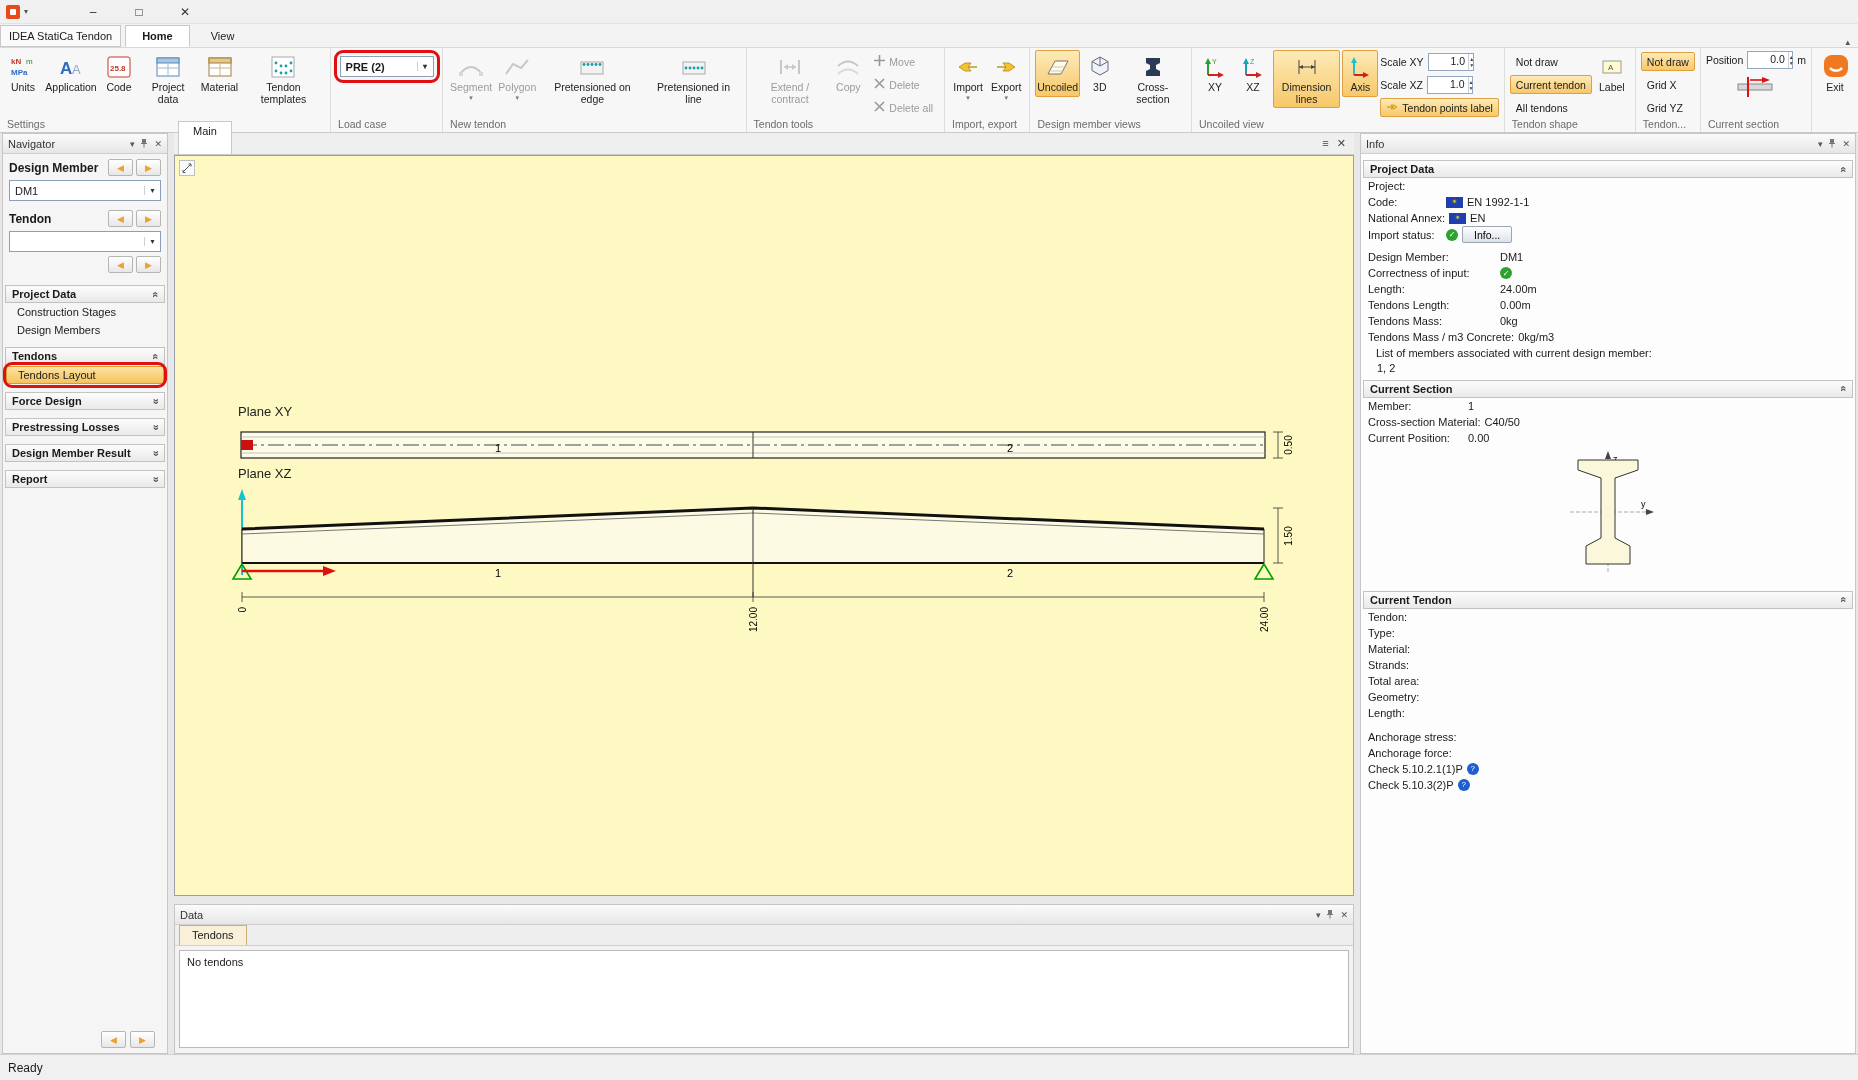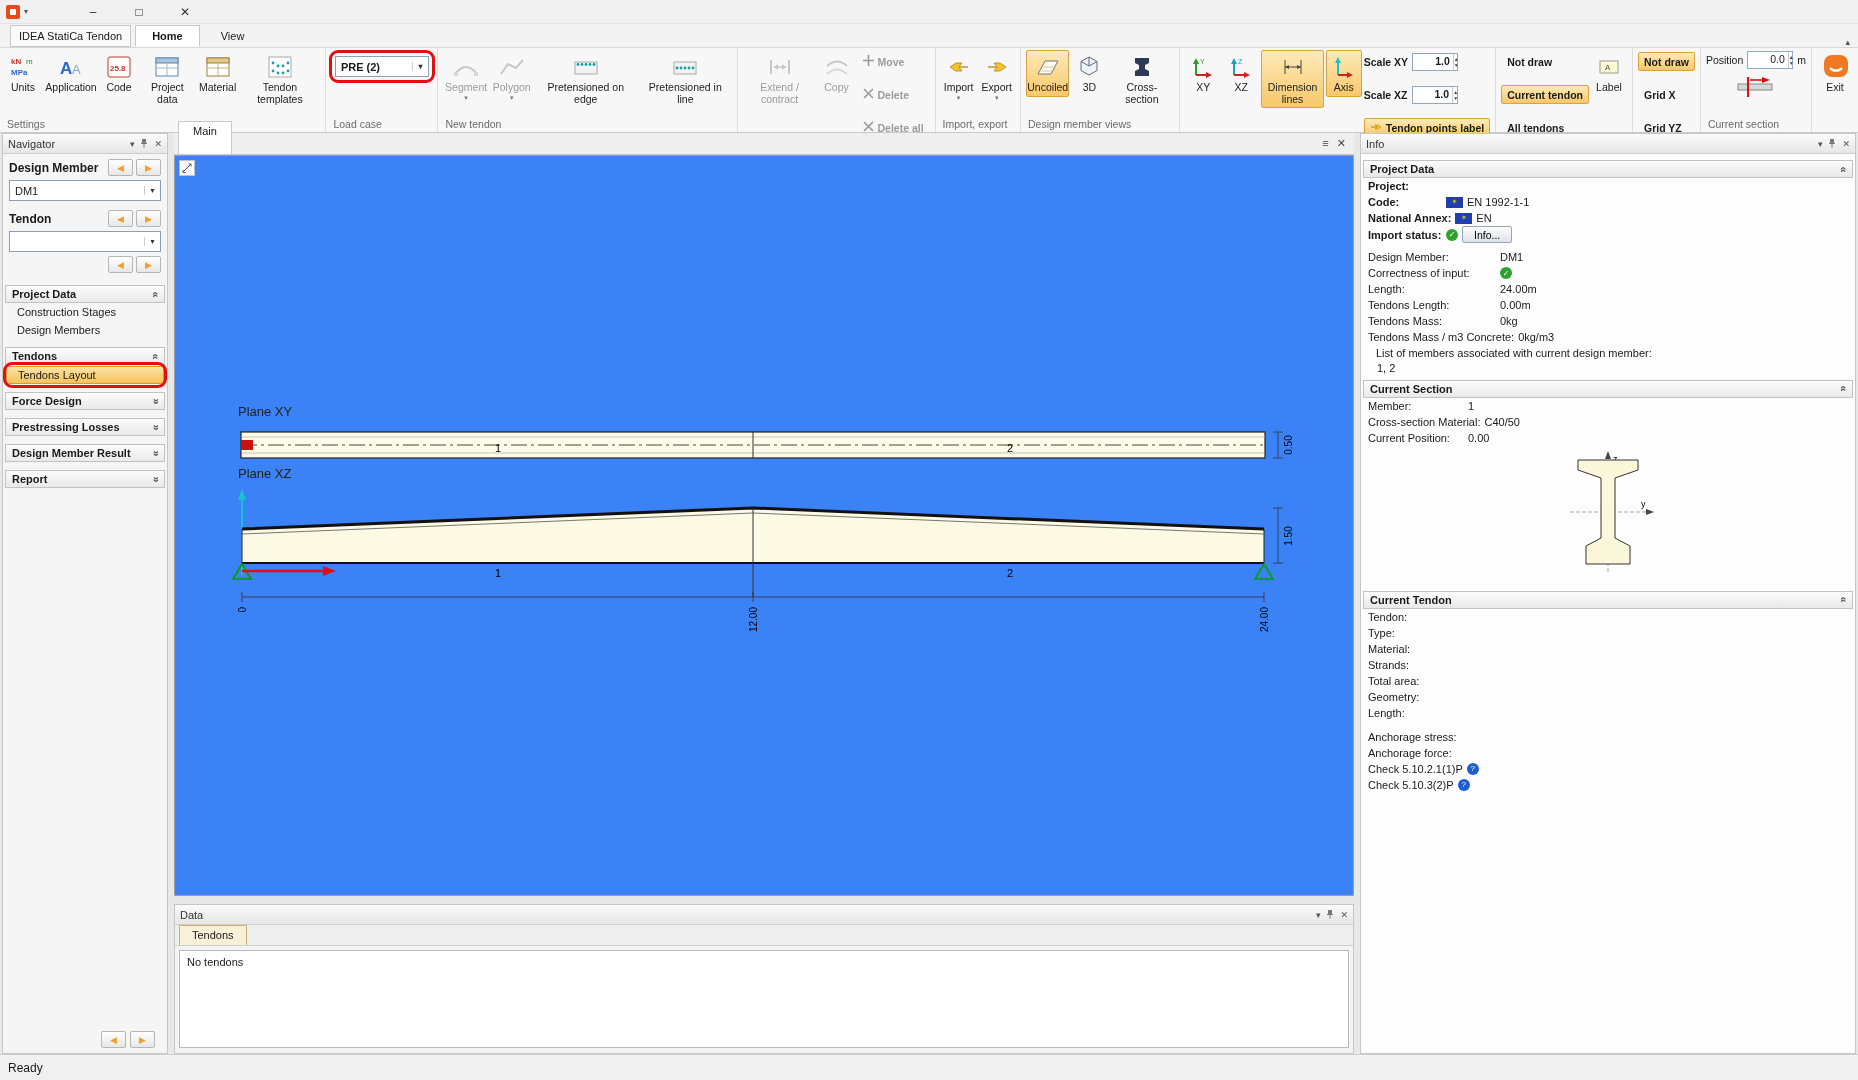--- a/index.html
+++ b/index.html
@@ -14,37 +14,37 @@
     display:flex; align-items:center; border-bottom:1px solid #e3e3e3;}
   .tb-left { display:flex; align-items:center; gap:4px; padding-left:6px; width:70px;}
   .app-logo { width:14px; height:14px; background:#e64a19; border-radius:2px; position:relative;}
   .app-logo::after { content:""; position:absolute; left:4px; top:4px; width:6px; height:6px; background:#fff; border-radius:1px;}
   .tb-caret { font-size:8px; color:#555;}
   .tb-title { flex:1; text-align:center; font-size:12px; color:#111;}
   .tb-controls { display:flex; }
   .wbtn { width:46px; height:23px; display:flex; align-items:center; justify-content:center; font-size:12px; color:#333; cursor:default;}
   
   .tabrow { position:absolute; top:24px; left:0; right:0; height:24px; background:#f3f3f3; display:flex; align-items:flex-end; border-bottom:1px solid #d8d8d8;}
-  .apptab { height:22px; line-height:20px; padding:0 8px; font-size:11px; border:1px solid #c8c8c8; background:#fafafa; margin-left:10px;}
+  .apptab { height:22px; line-height:20px; padding:0 8px; font-size:11px; border:1px solid #c8c8c8; background:#fafafa; margin-left:0;}
   .rtab { height:22px; line-height:20px; padding:0 16px; font-size:11px; margin-left:4px; border:1px solid transparent;}
   .rtab.active { background:#fff; border-color:#c8c8c8; border-bottom-color:#fff; font-weight:bold;}
   .tabrow-right { margin-left:auto; padding-right:8px; font-size:9px; color:#555;}
   
   .ribbon { position:absolute; top:48px; left:0; right:0; height:85px; background:#f7f7f7; border-bottom:1px solid #c9c9c9; display:flex;}
   .rg { display:flex; flex-direction:column; border-right:1px solid #dddddd; padding:0 3px;}
   .rg-items { flex:1; display:flex; align-items:flex-start; gap:2px; padding:2px 2px 0;}
   .rg-cap { height:15px; font-size:10.5px; color:#6b6b6b; text-align:left; line-height:14px; white-space:nowrap; padding:0 4px;}
   .bb { display:flex; flex-direction:column; align-items:center; padding:2px 2px; border:1px solid transparent; border-radius:2px;
         font-size:10.5px; line-height:1.1; text-align:center; color:#222; min-width:36px;}
   .bb .ic { width:28px; height:28px; display:flex; align-items:center; justify-content:center; margin-bottom:1px;}
   .bb.act { background:linear-gradient(#fdeab8,#f7c869); border-color:#dfa13f;}
   .bb.dis { color:#9b9b9b;}
   .bb.dis .ic { opacity:.5; filter:grayscale(1);}
   .car { font-size:7px; color:#777; line-height:1;}
-  .scol { display:flex; flex-direction:column; gap:14px;font-weight:bold;}
+  .scol { display:flex; flex-direction:column; gap:4px;}
   .sb { display:flex; align-items:center; gap:4px; height:19px; padding:0 5px; font-size:10.5px; border:1px solid transparent; border-radius:2px; white-space:nowrap;}
   .sb.act { background:linear-gradient(#fdeab8,#f7c869); border-color:#dfa13f;}
   .sb.dis { color:#9b9b9b;}
   .srow { display:flex; align-items:center; gap:4px; height:19px; font-size:10.5px;}
   .slab { white-space:nowrap;}
   .spin { display:flex; border:1px solid #94a7bc; background:#fff; width:46px; height:18px;}
   .spin .v { flex:1; padding:1px 3px; font-size:10.5px;margin-left:19px;}
   .spin .ud { width:13px; display:flex; flex-direction:column; align-items:center; justify-content:center; border-left:1px solid #c5d0dc; font-size:5px; line-height:1.2; color:#444;}
   .combo { display:flex; align-items:center; border:1px solid #8aa0b8; background:#fff; height:21px; font-size:11px;}
   .combo .cv { flex:1; padding:0 5px; white-space:nowrap;}
@@ -73,34 +73,34 @@
   .thdr { margin-top:2px;}
   .thdr.gap { margin-top:8px;}
   .titem { font-size:11px; padding:3px 6px 3px 14px;}
   .titem.sel { background:linear-gradient(#fbe3a3,#f6c35d); border:1px solid #d89c2e; margin:1px 3px; padding:2px 6px 2px 11px; position:relative;}
   .nav-bottom { position:absolute; bottom:5px; left:98px; display:flex; gap:4px;}
   
   .center { position:absolute; left:174px; top:133px; width:1180px; bottom:26px;}
   .doc-tabs { height:22px; background:#efefef; border-bottom:1px solid #c9c9c9; display:flex; align-items:flex-end;}
   .doctab { height:33px; line-height:19px; padding:0 14px; font-size:11px; border:1px solid #c9c9c9; border-bottom:none; background:#fff; margin-left:4px;}
   .dt-right { margin-left:auto; display:flex; gap:8px; padding:0 8px 4px; color:#444; font-size:11px;}
-  .canvas { position:absolute; top:22px; left:0; right:0; height:741px; background:#3b82f6; border:1px solid #9aa0a6;}
+  .canvas { position:absolute; top:22px; left:0; right:0; height:741px; background:#fef9c3; border:1px solid #9aa0a6;}
   .canvas-corner { position:absolute; top:4px; left:4px; width:16px; height:16px; border:1px solid #c0c0c0; display:flex; align-items:center; justify-content:center; background:#fafafa;}
   .draw { position:absolute; inset:0; width:100%; height:100%;}
   .plane-label { font-size:13px; fill:#222;}
   .data-panel { position:absolute; left:0; right:0; bottom:0; height:150px; background:#f3f3f3; border:1px solid #c6c6c6;}
   .dp-tabs { height:21px; display:flex; align-items:flex-end; padding-left:4px; border-bottom:1px solid #cfcfcf; background:#eee;}
   .dptab { height:20px; line-height:18px; padding:0 12px; font-size:11px; border:1px solid #c9b27a; border-bottom:none; background:#faf0d8;}
   .dp-content { position:absolute; left:4px; right:4px; top:45px; bottom:5px; background:#fff; border:1px solid #b9b9b9; padding:5px 7px; font-size:11px;}
   
   .info { position:absolute; left:1360px; right:2px; top:133px; bottom:26px; background:#fdfdfd; border:1px solid #c6c6c6; overflow:hidden;}
   .isec { margin-top:6px;}
   .irow { display:flex; align-items:center; gap:4px; min-height:16px; font-size:11px; padding:0 7px;}
   .ilab { white-space:nowrap;}
-  .w74 { min-width:74px;font-weight:bold;}
+  .w74 { min-width:74px;}
   .w128 { min-width:128px;}
   .w96 { min-width:96px;}
   .iwrap { font-size:11px; padding:2px 15px 0; line-height:1.25;}
   .ilist { font-size:11px; padding:1px 7px 0 16px;}
   .flag { display:inline-flex; width:17px; height:11px; background:#1f3fae; color:#ffd200; font-size:7px; align-items:center; justify-content:center; flex:0 0 auto;}
   .gcheck { display:inline-flex; width:12px; height:12px; border-radius:50%; background:#2ca32c; color:#fff; font-size:8px; align-items:center; justify-content:center; flex:0 0 auto;}
   .bhelp { display:inline-flex; width:12px; height:12px; border-radius:50%; background:#1d5fd0; color:#fff; font-size:8px; align-items:center; justify-content:center; flex:0 0 auto;}
   .ibtn { font-size:10.5px; padding:0 11px; height:17px; background:linear-gradient(#fdfdfd,#dde2e8); border:1px solid #9aa6b4; border-radius:2px; font-family:inherit;}
   .xsec-wrap { text-align:center; padding:4px 0 2px;}
   .spacer8 { height:8px;}

